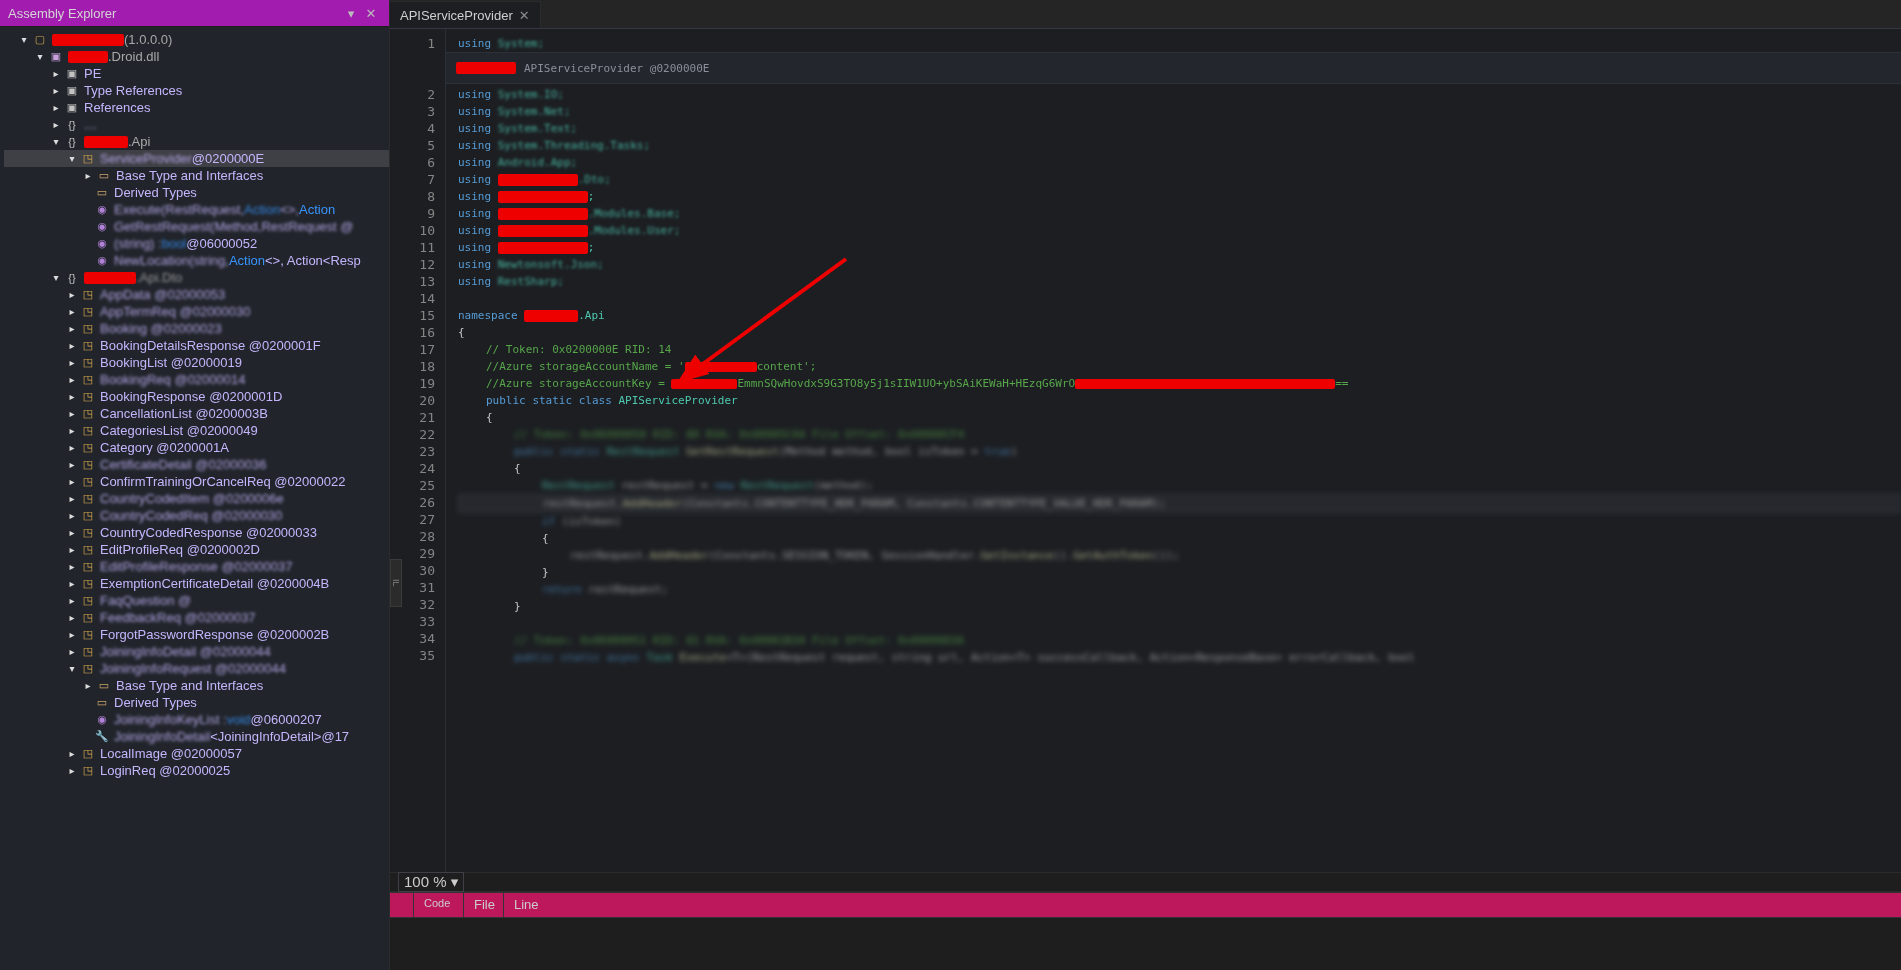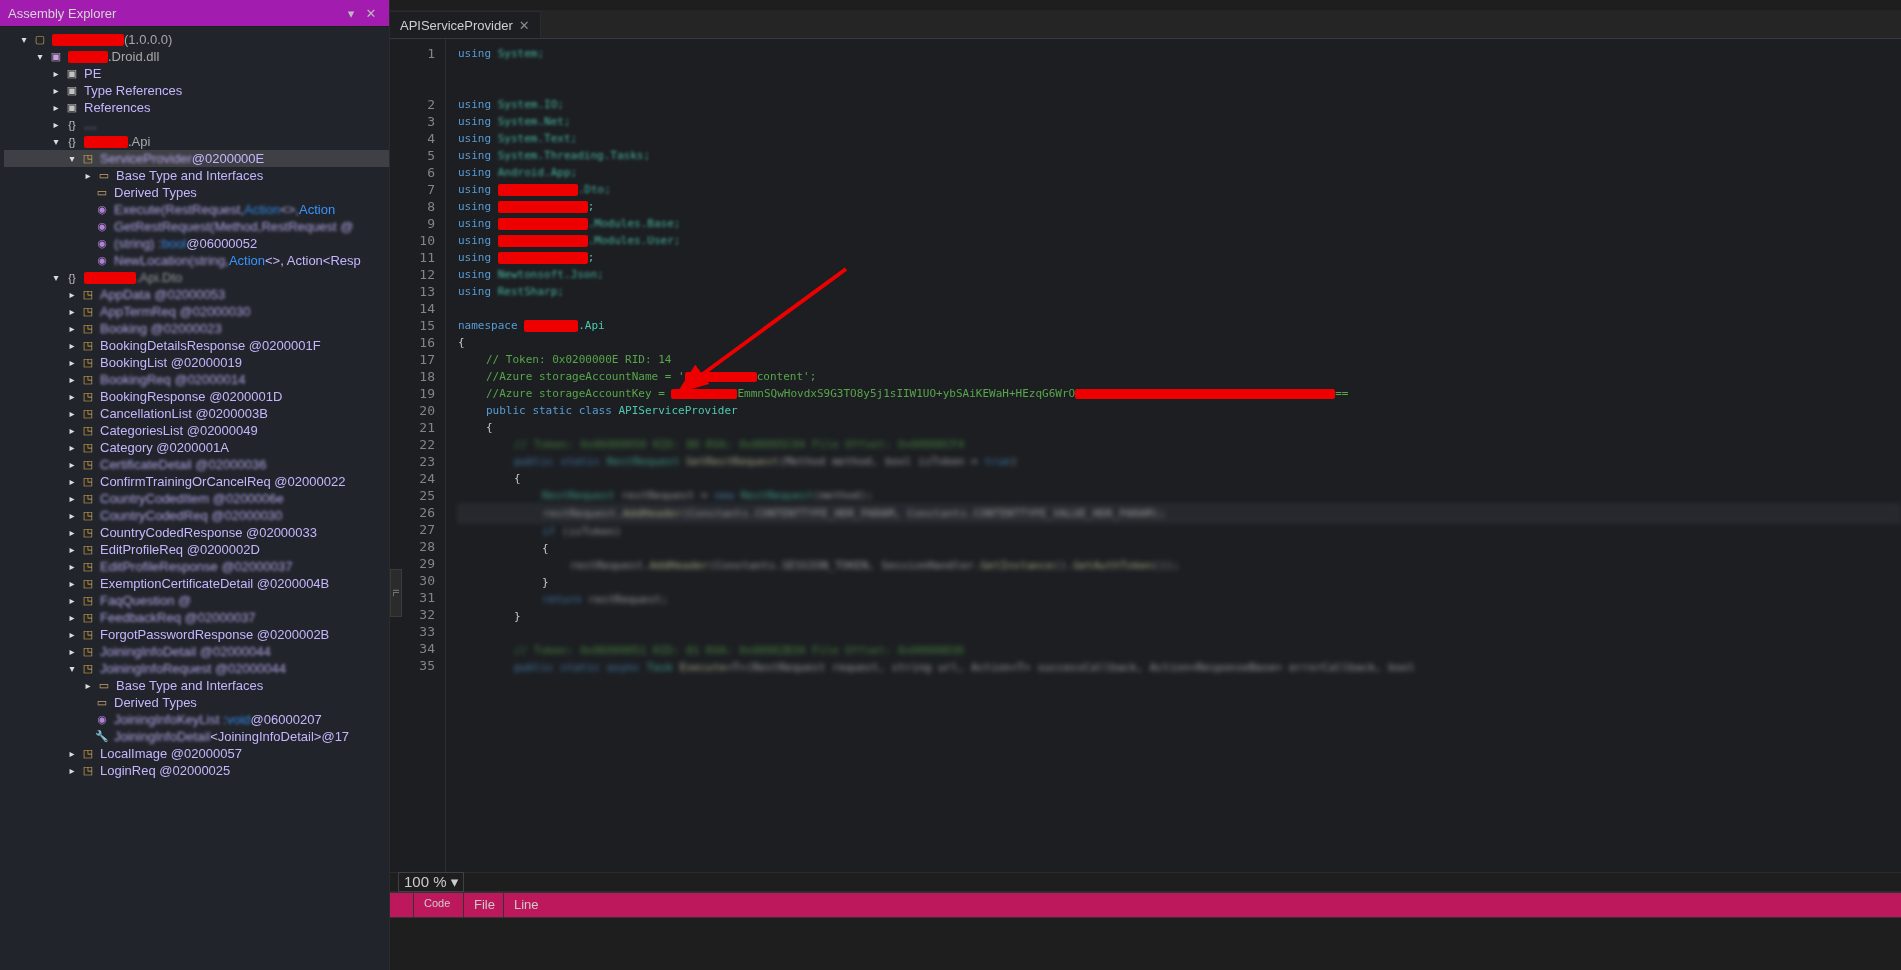--- a/index.html
+++ b/index.html
@@ -66,21 +66,20 @@
       background: #ee0000; height: 12px; border-radius: 2px; display: inline-block;
     }
     .dim { color: #c4b5fd; }
     .blue { color: #3794ff; }
     .blur { filter: blur(1.5px); opacity: .85; }
     .blur-strong { filter: blur(2.5px); opacity: .72; }
     
     .editor-area {
       flex: 1; display: flex; flex-direction: column;
       background: #1c1e22;
-      margin-top: 10px;
     }
     
     .tabbar {
       height: 29px; background: #252526; display: flex; align-items: flex-end;
       border-bottom: 1px solid #333842;
     }
     .tab {
       height: 27px; display: flex; align-items: center; gap: 6px;
       padding: 0 10px; background: #1c1e22; color: #cfcfcf;
       border-top: 1px solid #2b2b2b; border-right: 1px solid #2b2b2b;
@@ -464,20 +463,24 @@
         <div>32</div>
         <div>33</div>
         <div>34</div>
         <div>35</div>
     </div>
 
     <div class="code">
 
       <div><span class="kw">using</span> <span class="typ blur">System;</span></div>
 
+      <div class="break-band">
+        <span class="code-redbox" style="width:60px"></span>
+        <span>APIServiceProvider @0200000E</span>
+      </div>
       <div style="height:34px"></div>
 
       <div><span class="kw">using</span> <span class="typ blur">System.IO;</span></div>
       <div><span class="kw">using</span> <span class="typ blur">System.Net;</span></div>
       <div><span class="kw">using</span> <span class="typ blur">System.Text;</span></div>
       <div><span class="kw">using</span> <span class="typ blur">System.Threading.Tasks;</span></div>
       <div><span class="kw">using</span> <span class="typ blur">Android.App;</span></div>
       <div><span class="kw">using</span> <span class="code-redbox" style="width:80px"></span><span class="typ blur">.Dto;</span></div>
       <div><span class="kw">using</span> <span class="code-redbox" style="width:90px"></span><span class="typ">;</span></div>
       <div><span class="kw">using</span> <span class="code-redbox" style="width:90px"></span><span class="typ blur">.Modules.Base;</span></div>

